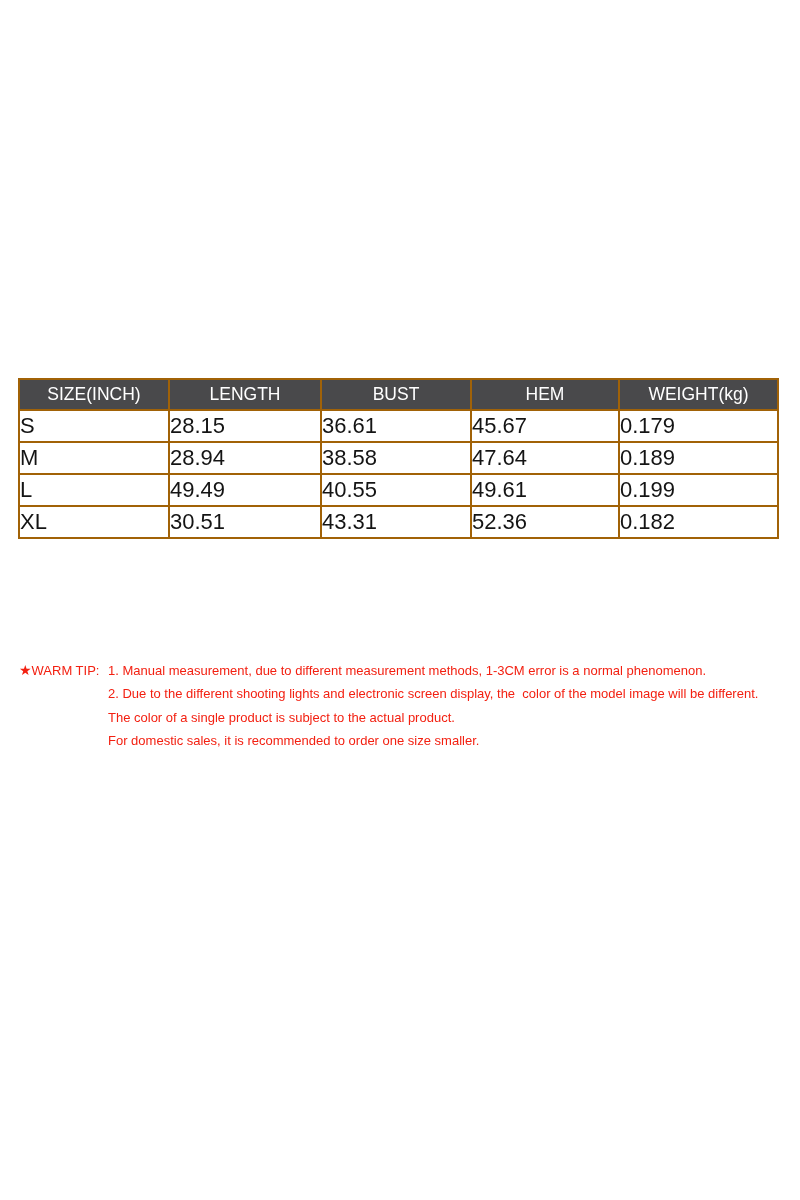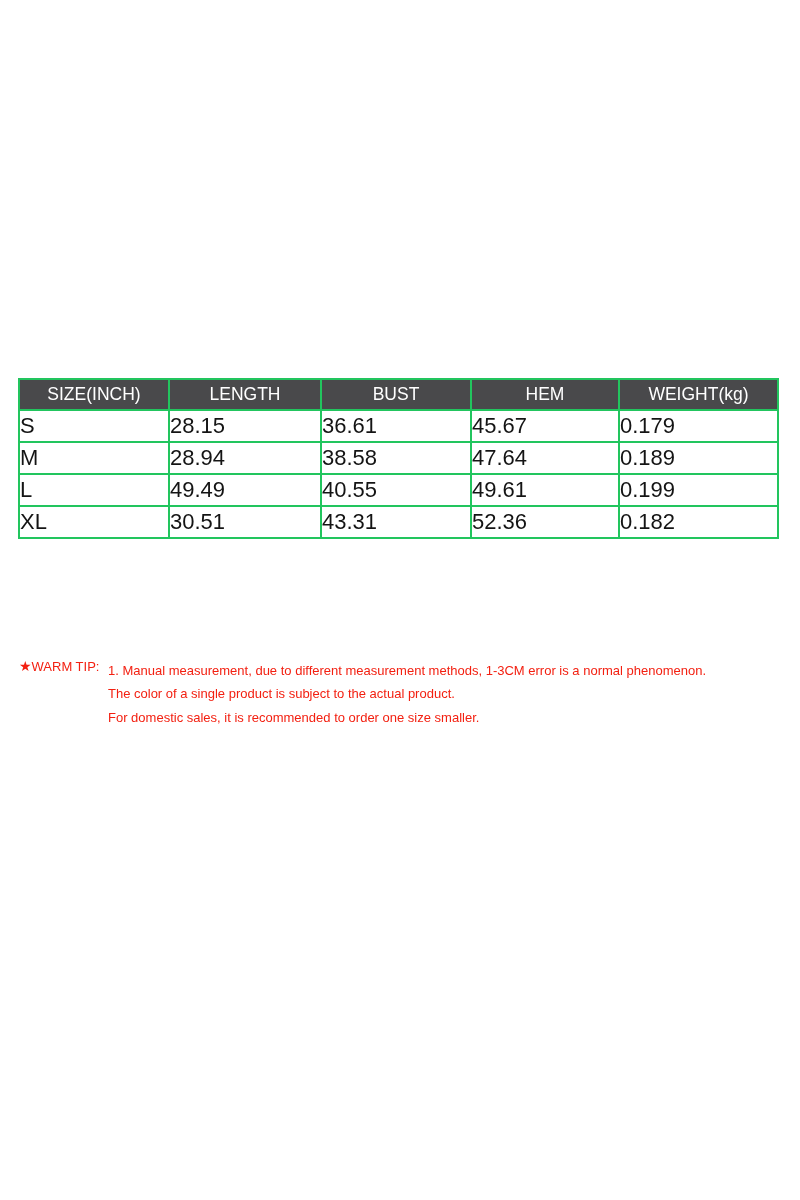--- a/index.html
+++ b/index.html
@@ -24,21 +24,21 @@
     border-collapse: collapse;
     table-layout: fixed;
   }
   table.size-chart col:nth-child(1) { width: 150px; }
   table.size-chart col:nth-child(2) { width: 152px; }
   table.size-chart col:nth-child(3) { width: 150px; }
   table.size-chart col:nth-child(4) { width: 148px; }
   table.size-chart col:nth-child(5) { width: 159px; }
   table.size-chart th,
   table.size-chart td {
-    border: 2px solid #22c55e;
+    border: 2px solid #a16207;
     vertical-align: middle;
     padding: 0;
     overflow: hidden;
   }
   table.size-chart th {
     background: #49494b;
     color: #ffffff;
     font-size: 17.5px;
     font-weight: 400;
     height: 29px;
@@ -58,21 +58,21 @@
     width: 800px;
     color: #f32011;
     font-size: 13px;
     line-height: 23.3px;
   }
   .tip-label {
     position: absolute;
     left: 19px;
     top: 0;
     white-space: pre;
-    line-height: 15px;
+    line-height: 22px;
   }
   .tip-label .star {
     font-size: 14px;
   }
   .tip-lines {
     position: absolute;
     left: 108px;
     top: 0;
     width: 692px;
   }
@@ -131,18 +131,19 @@
         <td>52.36</td>
         <td>0.182</td>
       </tr>
     </tbody>
   </table>
 
   <div class="warm-tip">
     <div class="tip-label"><span class="star">★</span><span>WARM TIP:</span></div>
     <div class="tip-lines">
       <div class="tip-line">1. Manual measurement, due to different measurement methods, 1-3CM error is a normal phenomenon.</div>
+      <div class="tip-line">2. Due to the different shooting lights and electronic screen display, the  color of the model image will be different.</div>
       <div class="tip-line">The color of a single product is subject to the actual product.</div>
       <div class="tip-line">For domestic sales, it is recommended to order one size smaller.</div>
     </div>
   </div>
 
 </div>
 
 </body></html>

